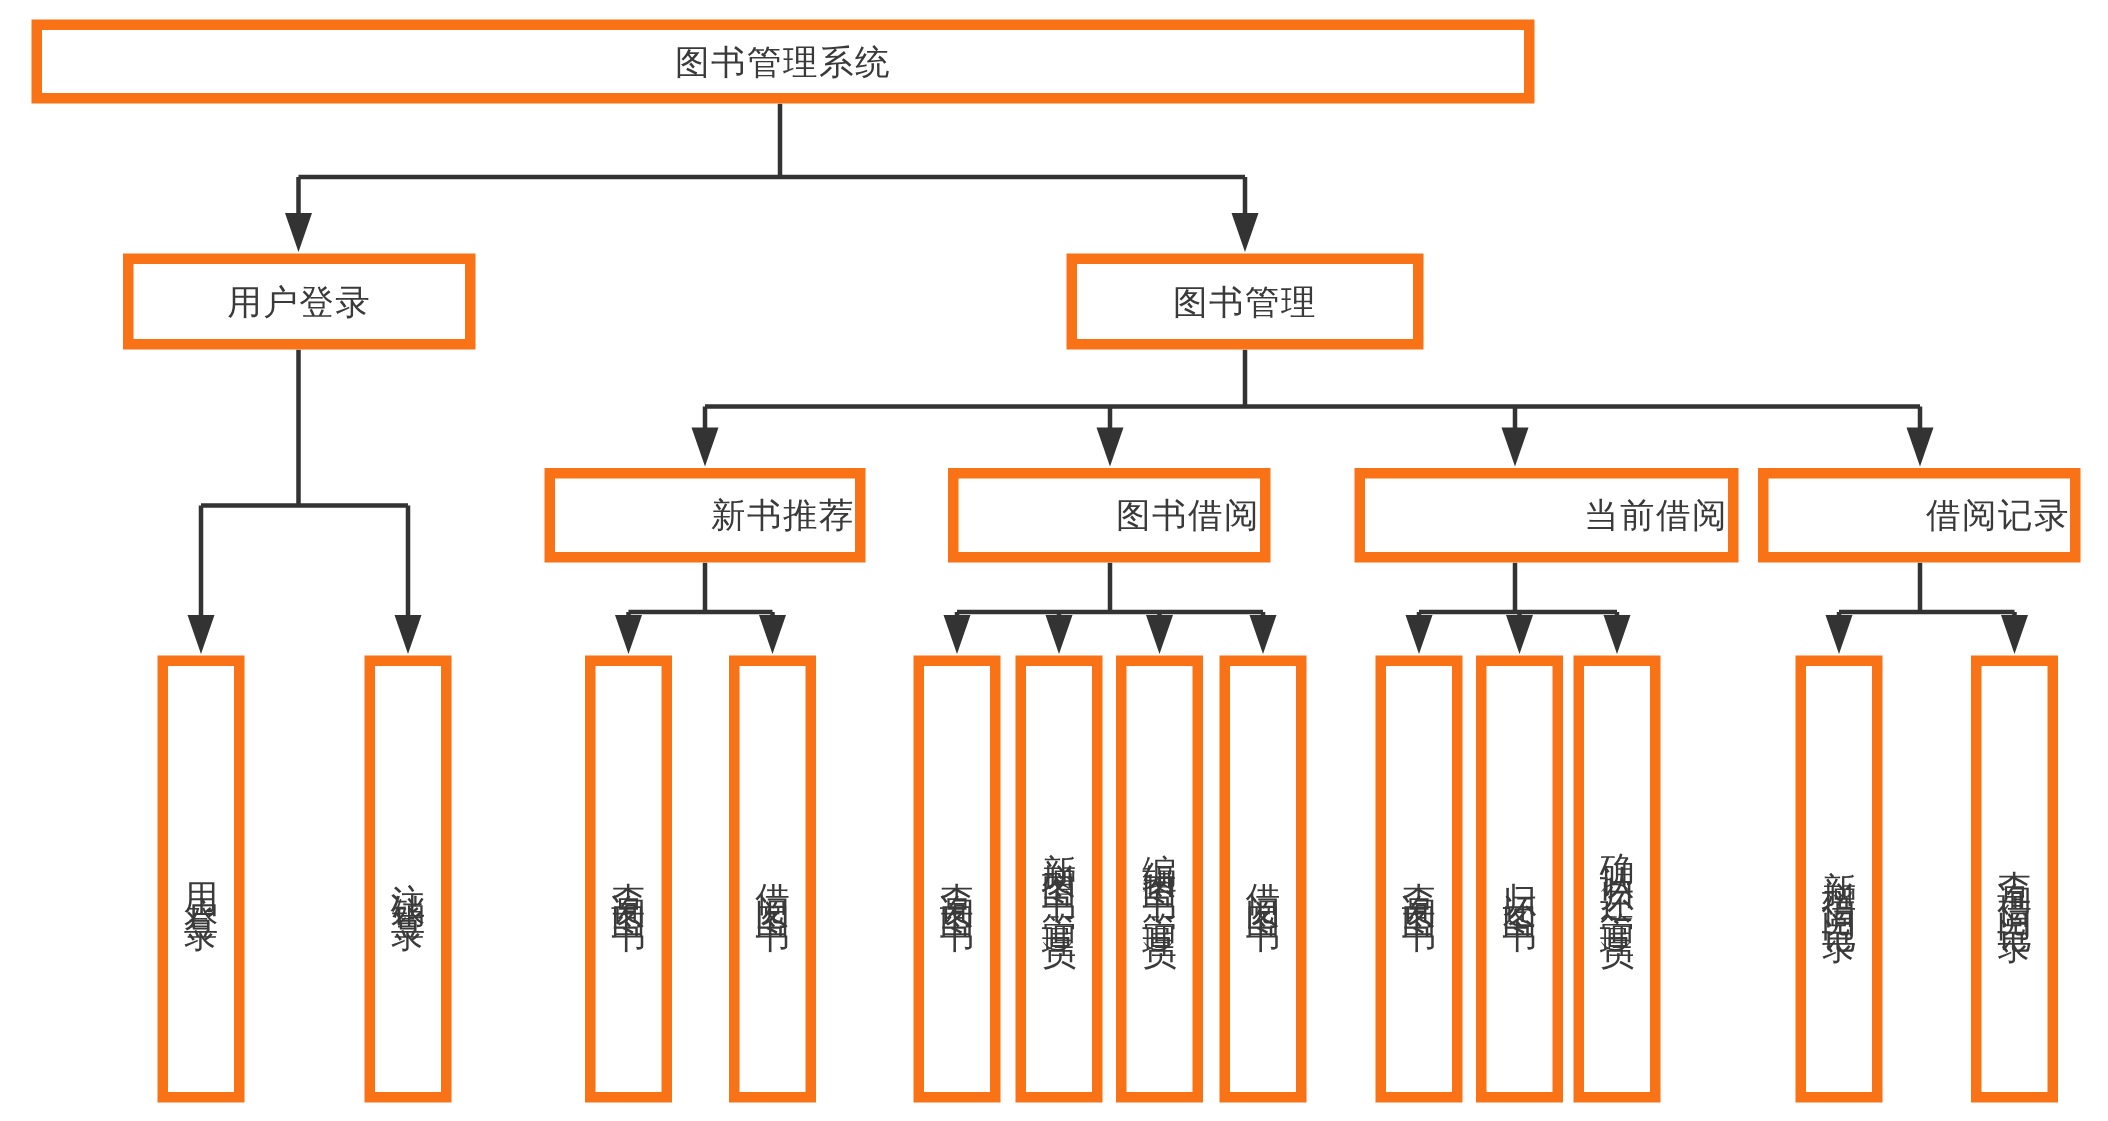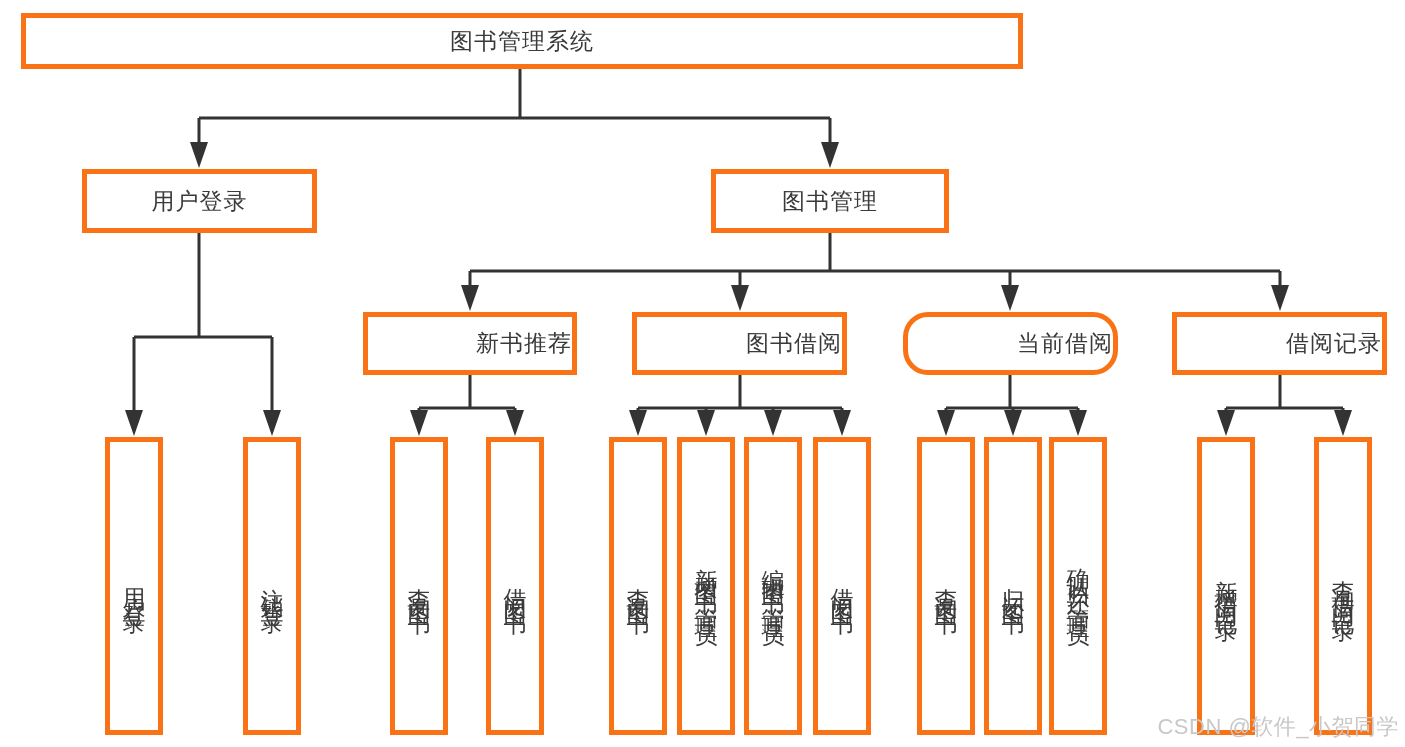--- a/index.html
+++ b/index.html
@@ -18,21 +18,21 @@
   svg.connectors {
     position: absolute;
     left: 0;
     top: 0;
     width: 1405px;
     height: 747px;
   }
   .node {
     position: absolute;
     box-sizing: border-box;
-    border: 5px solid #f97316;
+    border: 7px solid #f97316;
     background: #ffffff;
     display: flex;
     align-items: center;
     justify-content: center;
     color: #3a3a3a;
   }
   .node .hlabel {
     font-size: 23px;
     letter-spacing: 1px;
     white-space: nowrap;
@@ -129,21 +129,21 @@
   <div class="node branch-node" style="left:711px; width:238px;">
     <span class="hlabel">图书管理</span>
   </div>
 
   <div class="node section-node" style="left:363px; width:214px;">
     <span class="hlabel">新书推荐</span>
   </div>
   <div class="node section-node" style="left:632px; width:215px;padding-left:19px;">
     <span class="hlabel">图书借阅</span>
   </div>
-  <div class="node section-node" style="left:903px; width:215px;border-radius:25px;">
+  <div class="node section-node" style="left:903px; width:256px;">
     <span class="hlabel">当前借阅</span>
   </div>
   <div class="node section-node" style="left:1172px; width:215px;">
     <span class="hlabel">借阅记录</span>
   </div>
 
   <div class="node leaf" style="left:105px;">
     <span class="vlabel">用户登录</span>
   </div>
   <div class="node leaf" style="left:243px;">
@@ -180,15 +180,14 @@
     <span class="vlabel">确认归还（管理员）</span>
   </div>
 
   <div class="node leaf" style="left:1197px;">
     <span class="vlabel">新增借阅记录</span>
   </div>
   <div class="node leaf" style="left:1314px;">
     <span class="vlabel">查询借阅记录</span>
   </div>
 
-  <div class="watermark">CSDN @软件_小贺同学</div>
 
 </div>
 
 </body></html>

